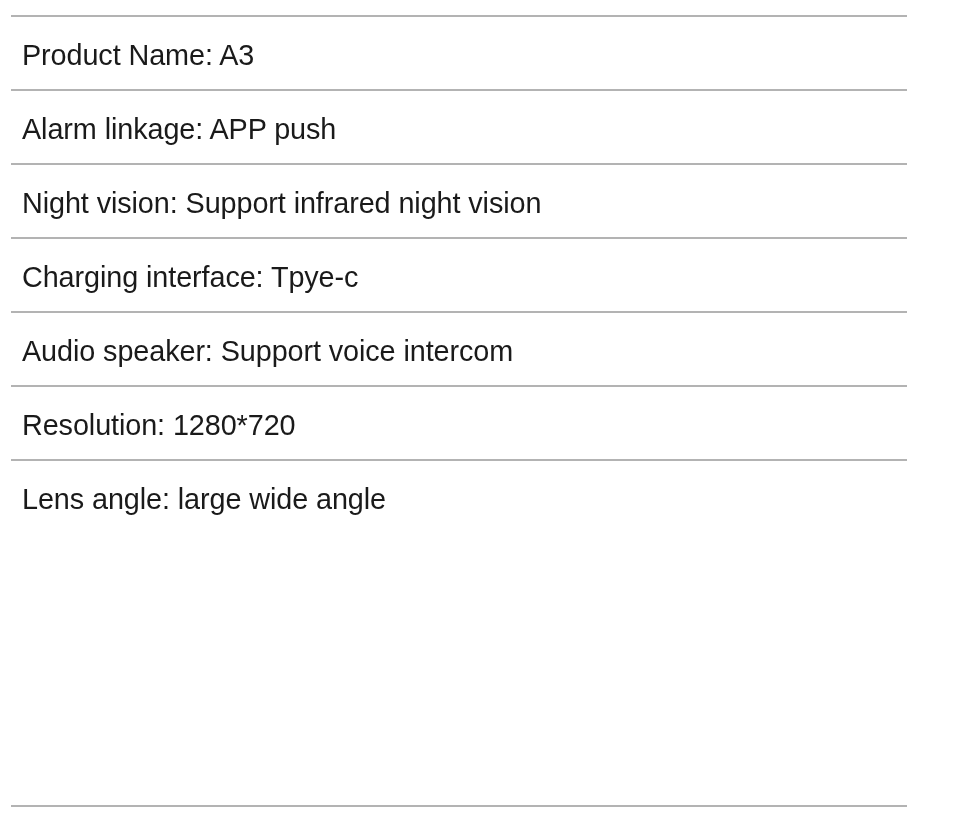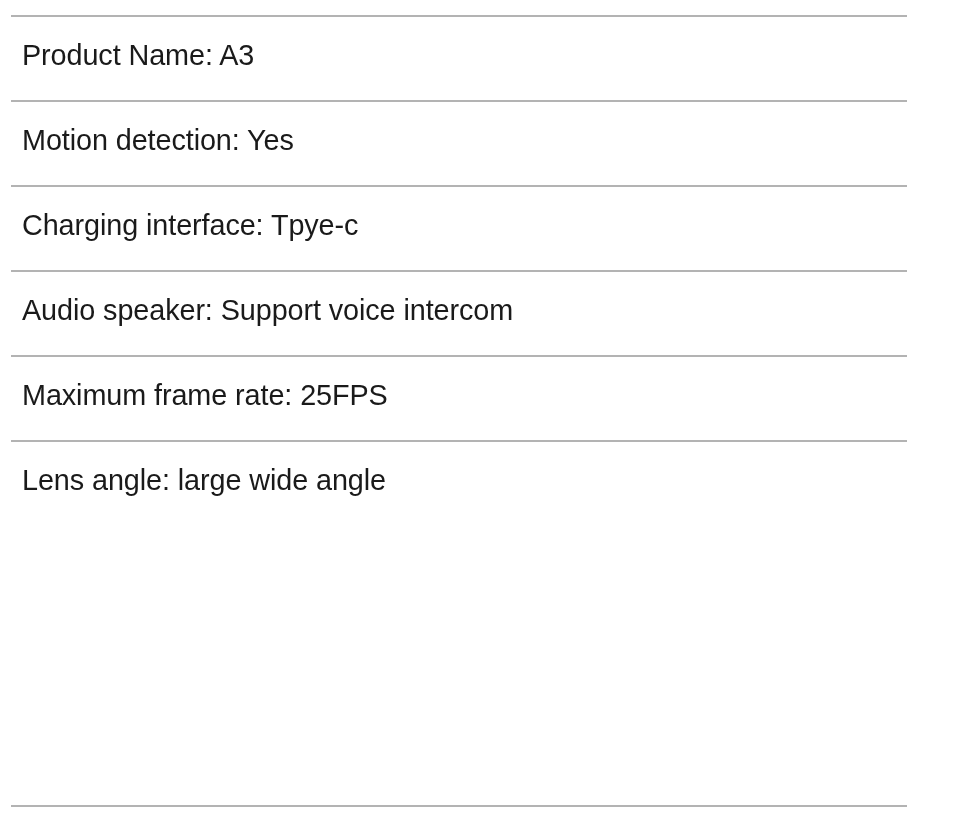--- a/index.html
+++ b/index.html
@@ -29,21 +29,21 @@
     top: 0;
     width: 960px;
     margin: 0;
     padding: 0;
     list-style: none;
   }
 
   
   .spec-row {
     position: relative;
-    height: 85px;
+    height: 74px;
     box-sizing: border-box;
     margin: 0;
     padding: 0;
   }
 
   
   .spec-list {
     padding-top: 15px;
     box-sizing: border-box;
   }
@@ -90,42 +90,46 @@
 
 <div class="spec-sheet">
 
   <ul class="spec-list">
 
     <li class="spec-row">
       <div class="row-divider"></div>
       <div class="row-label">Product Name: A3</div>
     </li>
 
-
+    <li class="spec-row">
+      <div class="row-divider"></div>
+      <div class="row-label">Alarm linkage: APP push</div>
+    </li>
 
     <li class="spec-row">
       <div class="row-divider"></div>
-      <div class="row-label">Motion detection: Yes</div>
+      <div class="row-label">Night vision: Support infrared night vision</div>
     </li>
+
 
     <li class="spec-row">
       <div class="row-divider"></div>
       <div class="row-label">Charging interface: Tpye-c</div>
     </li>
 
     <li class="spec-row">
       <div class="row-divider"></div>
       <div class="row-label">Audio speaker: Support voice intercom</div>
     </li>
 
-
     <li class="spec-row">
       <div class="row-divider"></div>
-      <div class="row-label">Maximum frame rate: 25FPS</div>
+      <div class="row-label">Resolution: 1280*720</div>
     </li>
+
 
     <li class="spec-row">
       <div class="row-divider"></div>
       <div class="row-label">Lens angle: large wide angle</div>
     </li>
 
 
   </ul>
 
   <div class="list-end-divider"></div>

